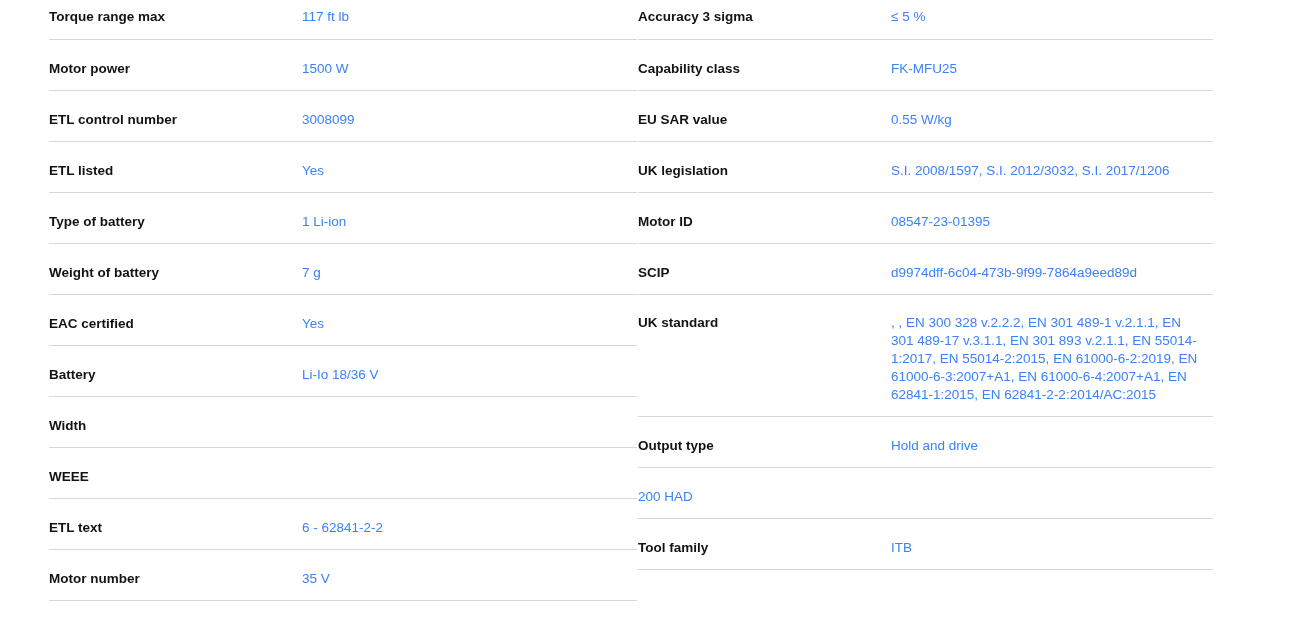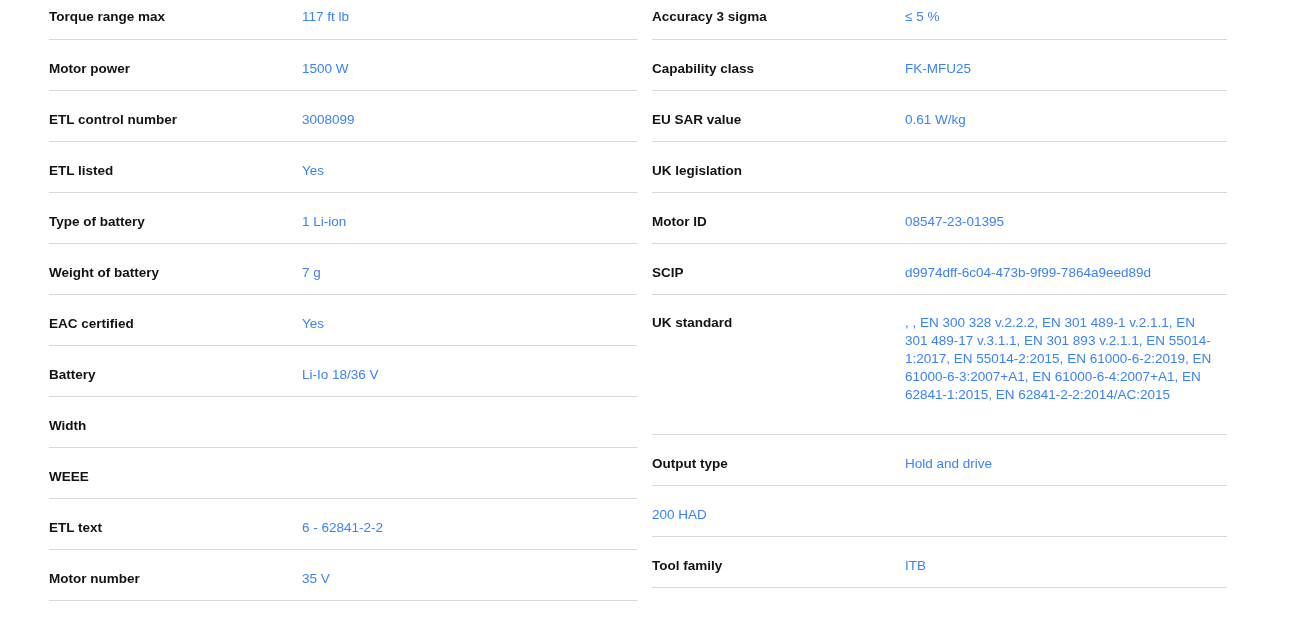--- a/index.html
+++ b/index.html
@@ -22,21 +22,21 @@
   }
   .spec-column {
     flex: 0 0 auto;
   }
   .col-left {
     width: 588px;
     margin-left: 49px;
   }
   .col-right {
     width: 575px;
-    margin-left: 15px;
+    margin-left: 1px;
   }
   .spec-row {
     display: flex;
     align-items: flex-start;
     border-bottom: 1px solid #d8d8d8;
     padding: 0 0 12px 0;
     min-height: 51px;
   }
   .spec-row.first-row {
     min-height: 40px;
@@ -67,21 +67,21 @@
   .col-right .spec-row .label {
     width: 253px;
     flex: 0 0 253px;
   }
   .spec-row.tall .label,
   .spec-row.tall .value {
     padding-top: 19px;
   }
   .spec-row.tall {
     min-height: 105px;
-    padding-bottom: 30px;
+    padding-bottom: 12px;
   }
 </style>
 </head>
 <body>
 
 <div class="spec-page">
 
   <div class="spec-column col-left">
     <div class="spec-row first-row">
       <div class="label">Torque range max</div>
@@ -135,24 +135,25 @@
     <div class="spec-row first-row">
       <div class="label">Accuracy 3 sigma</div>
       <div class="value">≤ 5 %</div>
     </div>
     <div class="spec-row">
       <div class="label">Capability class</div>
       <div class="value">FK-MFU25</div>
     </div>
     <div class="spec-row">
       <div class="label">EU SAR value</div>
-      <div class="value">0.61 W/kg</div>
+      <div class="value">0.55 W/kg</div>
     </div>
     <div class="spec-row">
       <div class="label">UK legislation</div>
+      <div class="value">S.I. 2008/1597, S.I. 2012/3032, S.I. 2017/1206</div>
     </div>
     <div class="spec-row">
       <div class="label">Motor ID</div>
       <div class="value">08547-23-01395</div>
     </div>
     <div class="spec-row">
       <div class="label">SCIP</div>
       <div class="value">d9974dff-6c04-473b-9f99-7864a9eed89d</div>
     </div>
     <div class="spec-row tall">

